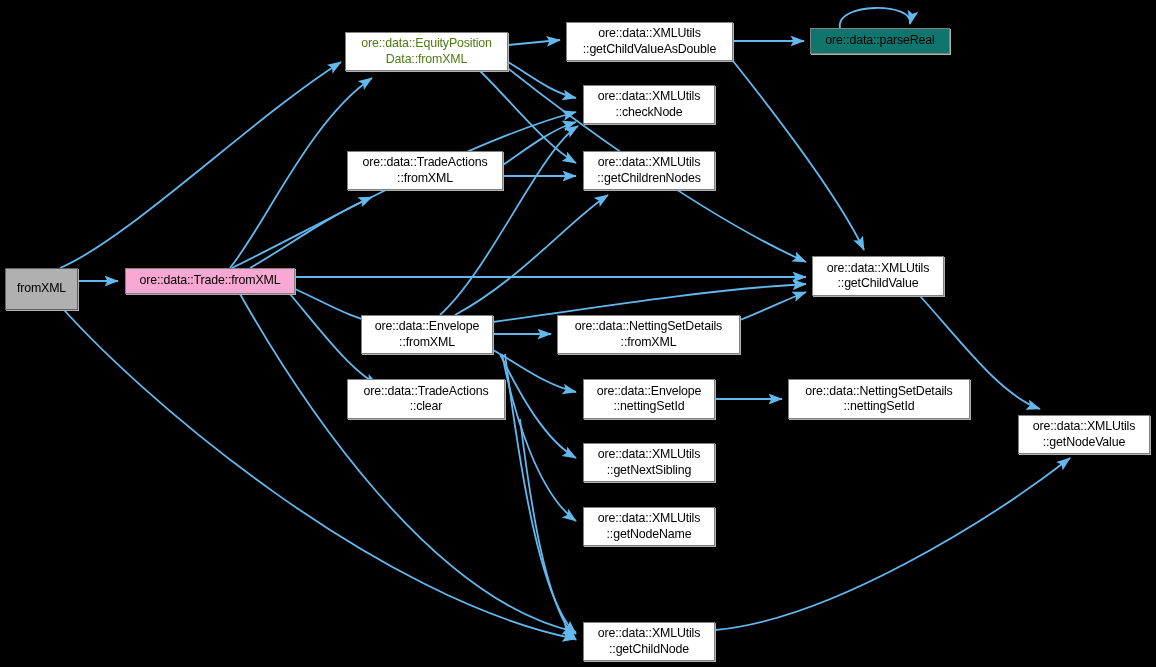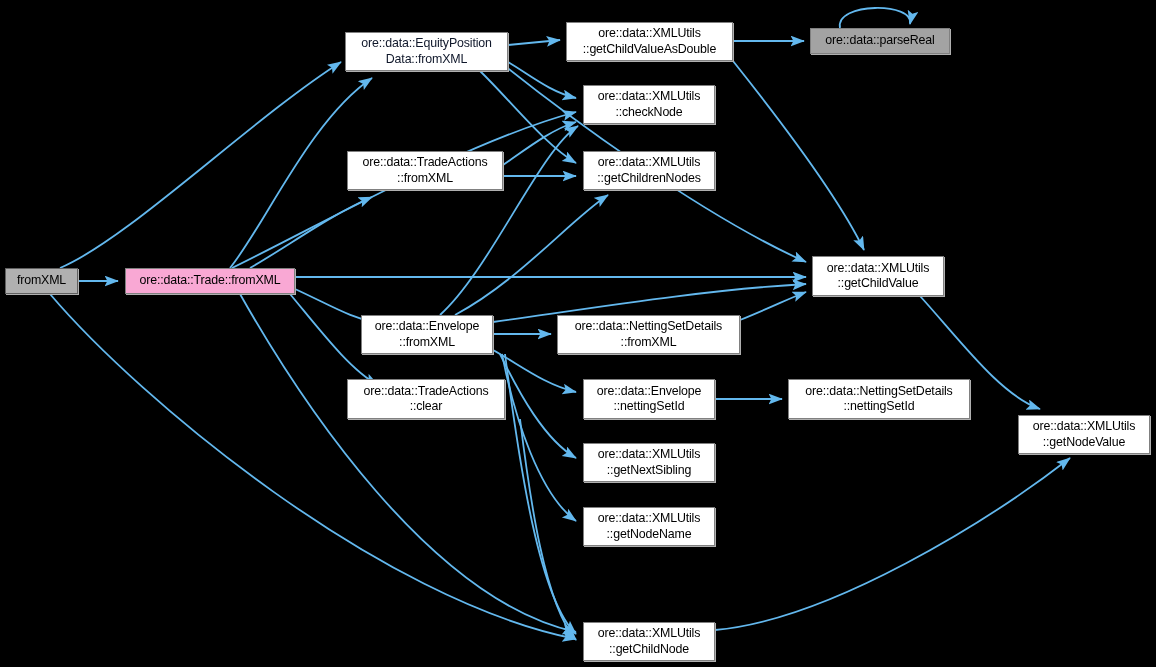--- a/index.html
+++ b/index.html
@@ -84,37 +84,37 @@
         <path d="M 733,41 L 804,41"></path>
         <path d="M 733,61 C 780,120 840,200 864,250"></path>
         <path d="M 840,28 C 835,2 915,2 910,24"></path>
         <path d="M 920,296 C 960,340 1000,395 1040,409"></path>
         <path d="M 740,320 C 770,308 790,298 806,292"></path>
         <path d="M 715,399 L 782,399"></path>
         <path d="M 715,630 C 830,620 990,520 1070,458"></path>
       </g>
   </svg>
   <div id="node-layer">
-      <div class="node root" style="left: 5px; top: 268px; width: 73px; height: 26px; background: rgb(176, 176, 176); border-color: rgb(96, 96, 96); color: rgb(0, 0, 0);"><span>fromXML</span></div>
+      <div class="node root" style="left: 5px; top: 268px; width: 73px; height: 42px; background: rgb(176, 176, 176); border-color: rgb(96, 96, 96); color: rgb(0, 0, 0);"><span>fromXML</span></div>
       <div class="node" style="left: 125px; top: 268px; width: 170px; height: 26px; background: #f9a8d4; border-color: rgb(128, 128, 128); color: rgb(0, 0, 0);"><span>ore::data::Trade::fromXML</span></div>
-      <div class="node" style="left: 345px; top: 32px; width: 163px; height: 39px; background: rgb(255, 255, 255); border-color: rgb(128, 128, 128); color: #0f172a;"><span>ore::data::EquityPosition
+      <div class="node" style="left: 345px; top: 32px; width: 163px; height: 39px; background: rgb(255, 255, 255); border-color: rgb(128, 128, 128); color: #4d7c0f;"><span>ore::data::EquityPosition
 Data::fromXML</span></div>
       <div class="node" style="left: 347px; top: 151px; width: 156px; height: 39px; background: rgb(255, 255, 255); border-color: rgb(128, 128, 128); color: rgb(0, 0, 0);"><span>ore::data::TradeActions
 ::fromXML</span></div>
       <div class="node" style="left: 361px; top: 315px; width: 132px; height: 39px; background: rgb(255, 255, 255); border-color: rgb(128, 128, 128); color: rgb(0, 0, 0);"><span>ore::data::Envelope
 ::fromXML</span></div>
       <div class="node" style="left: 347px; top: 379px; width: 158px; height: 40px; background: rgb(255, 255, 255); border-color: rgb(128, 128, 128); color: rgb(0, 0, 0);"><span>ore::data::TradeActions
 ::clear</span></div>
       <div class="node" style="left: 566px; top: 22px; width: 167px; height: 39px; background: rgb(255, 255, 255); border-color: rgb(128, 128, 128); color: rgb(0, 0, 0);"><span>ore::data::XMLUtils
 ::getChildValueAsDouble</span></div>
       <div class="node" style="left: 583px; top: 85px; width: 132px; height: 39px; background: rgb(255, 255, 255); border-color: rgb(128, 128, 128); color: rgb(0, 0, 0);"><span>ore::data::XMLUtils
 ::checkNode</span></div>
       <div class="node" style="left: 583px; top: 151px; width: 132px; height: 39px; background: rgb(255, 255, 255); border-color: rgb(128, 128, 128); color: rgb(0, 0, 0);"><span>ore::data::XMLUtils
 ::getChildrenNodes</span></div>
-      <div class="node" style="left: 810px; top: 28px; width: 140px; height: 26px; background: #a3a3a3; border-color: rgb(128, 128, 128); color: rgb(0, 0, 0);"><span>ore::data::parseReal</span></div>
+      <div class="node" style="left: 810px; top: 28px; width: 140px; height: 26px; background: #0f766e; border-color: rgb(128, 128, 128); color: rgb(0, 0, 0);"><span>ore::data::parseReal</span></div>
       <div class="node" style="left: 812px; top: 256px; width: 132px; height: 40px; background: rgb(255, 255, 255); border-color: rgb(128, 128, 128); color: rgb(0, 0, 0);"><span>ore::data::XMLUtils
 ::getChildValue</span></div>
       <div class="node" style="left: 557px; top: 315px; width: 183px; height: 39px; background: rgb(255, 255, 255); border-color: rgb(128, 128, 128); color: rgb(0, 0, 0);"><span>ore::data::NettingSetDetails
 ::fromXML</span></div>
       <div class="node" style="left: 583px; top: 379px; width: 132px; height: 40px; background: rgb(255, 255, 255); border-color: rgb(128, 128, 128); color: rgb(0, 0, 0);"><span>ore::data::Envelope
 ::nettingSetId</span></div>
       <div class="node" style="left: 788px; top: 379px; width: 182px; height: 40px; background: rgb(255, 255, 255); border-color: rgb(128, 128, 128); color: rgb(0, 0, 0);"><span>ore::data::NettingSetDetails
 ::nettingSetId</span></div>
       <div class="node" style="left: 1018px; top: 415px; width: 132px; height: 39px; background: rgb(255, 255, 255); border-color: rgb(128, 128, 128); color: rgb(0, 0, 0);"><span>ore::data::XMLUtils
 ::getNodeValue</span></div>

